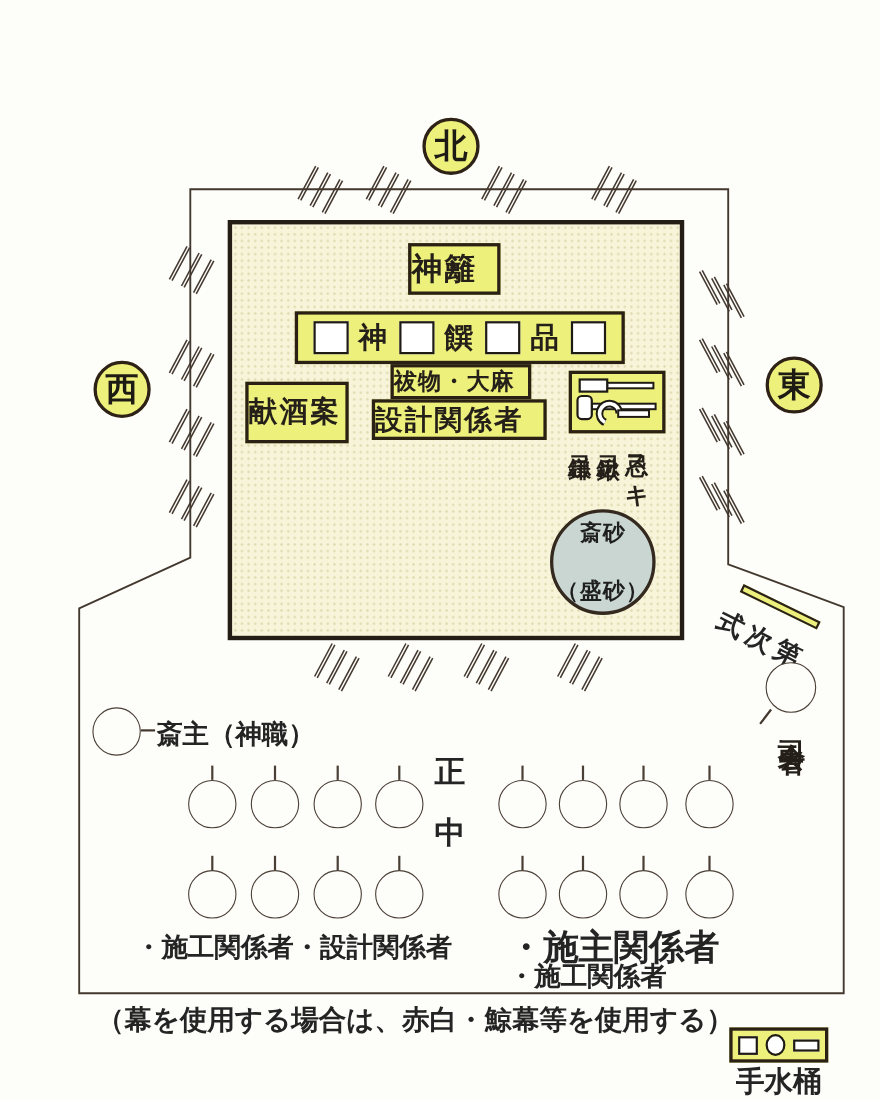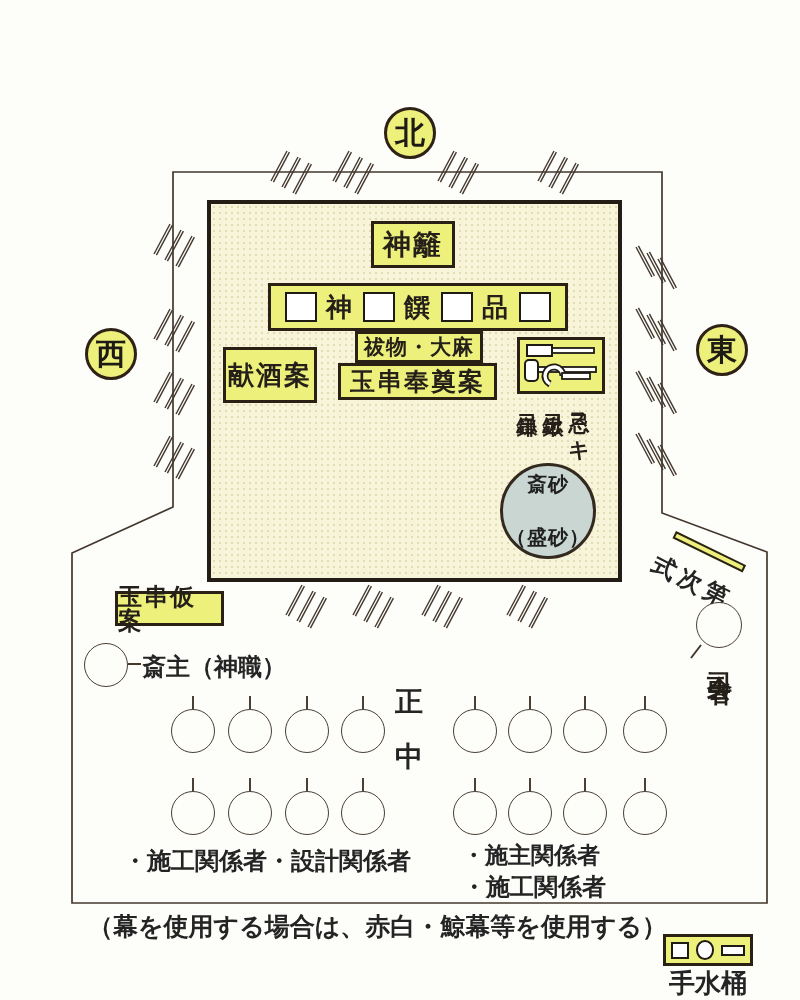--- a/index.html
+++ b/index.html
@@ -24,21 +24,21 @@
   #deco{left:0;top:0;width:800px;height:1000px;pointer-events:none;}
   #inner-rect{
     left:207px;top:200px;width:415px;height:382px;
     border:4px solid #241d15;
     background-color:#f7f4d9;
     background-image:radial-gradient(rgba(186,174,110,0.35) 1px, transparent 1.3px);
     background-size:6px 6px;
   }
   .ybox{
     border:3px solid #2a2014;color:#241f18;
-    display:flex;align-items:center;justify-content:center;
+    display:flex;align-items:center;justify-content:flex-start;
     font-weight:700;letter-spacing:2px;line-height:1;
   }
   #shinsen-bar{justify-content:space-between;padding:0 14px;}
   .slot{width:32px;height:30px;background:#ffffff;border:2.5px solid #1e1a14;}
   .shinsen-char{font-size:26px;font-weight:700;color:#241f18;}
   .vcol{writing-mode:vertical-rl;text-orientation:upright;font-size:21px;font-weight:600;
         letter-spacing:3px;color:#241f18;line-height:1;}
   #imi-labels{display:flex;gap:5px;align-items:flex-start;}
   #sand-circle{
     width:96px;height:96px;border-radius:50%;
@@ -198,21 +198,21 @@
 
   <div class="ybox abs" style="left: 223px; top: 347px; width: 94px; height: 56px; font-size: 26px; background-color: rgb(238, 240, 124);">
     <span>献酒案</span>
   </div>
 
   <div class="ybox abs" style="left: 355px; top: 331px; width: 128px; height: 32px; font-size: 21px; letter-spacing: 1px; background-color: rgb(238, 240, 124);">
     <span>祓物・大麻</span>
   </div>
 
   <div class="ybox abs" style="left: 338px; top: 363px; width: 159px; height: 37px; font-size: 25px; background-color: rgb(238, 240, 124);">
-    <span>玉串奉奠案</span>
+    <span>設計関係者</span>
   </div>
 
   <div class="ybox abs" style="left: 517px; top: 337px; width: 88px; height: 57px; padding: 2px; background-color: rgb(238, 240, 124);">
     <svg width="78" height="47" viewBox="0 0 78 47">
       <rect x="30" y="6" width="42" height="5" fill="#ffffff" stroke="#1e1a14" stroke-width="1.8"></rect>
       <rect x="5" y="3" width="25" height="11" fill="#ffffff" stroke="#1e1a14" stroke-width="2"></rect>
       <rect x="16" y="25" width="58" height="5" fill="#ffffff" stroke="#1e1a14" stroke-width="1.8"></rect>
       <rect x="3" y="18" width="13" height="21" rx="4" fill="#ffffff" stroke="#1e1a14" stroke-width="2"></rect>
       <path d="M28,42 a9,9 0 1 1 13,-8" fill="none" stroke="#1e1a14" stroke-width="7"></path>
       <path d="M28,42 a9,9 0 1 1 13,-8" fill="none" stroke="#ffffff" stroke-width="3.4"></path>
@@ -224,23 +224,20 @@
     <span class="vcol">忌鎌</span>
     <span class="vcol">忌鍬</span>
     <span class="vcol">忌スキ</span>
   </div>
 
   <div id="sand-circle" class="abs" style="left: 500px; top: 463px; background-color: rgb(201, 214, 210); gap: 28px;">
     <span>斎砂</span>
     <span>（盛砂）</span>
   </div>
 
-  <div class="ybox abs" style="left: 115px; top: 591px; width: 109px; height: 35px; font-size: 24px; background-color: rgb(238, 240, 124);">
-    <span>玉串仮案</span>
-  </div>
 
   <div class="seat abs" style="left:84px;top:643px;width:44px;height:44px;"></div>
   <div class="plain-label abs" style="left:142px;top:651px;font-size:24px;">斎主（神職）</div>
 
   <div id="seichu" class="abs" style="left:391px;top:683px;width:36px;">
     <span>正</span>
     <span>中</span>
   </div>
 
   <div id="seats" class="abs" style="left:0;top:0;">
@@ -272,21 +269,21 @@
       <div class="stem abs" style="left: 474px; top: 778px; width: 2px; height: 13px;"></div>
       <div class="seat abs" style="left: 508px; top: 791px; width: 44px; height: 44px;"></div>
       <div class="stem abs" style="left: 529px; top: 778px; width: 2px; height: 13px;"></div>
       <div class="seat abs" style="left: 563px; top: 791px; width: 44px; height: 44px;"></div>
       <div class="stem abs" style="left: 584px; top: 778px; width: 2px; height: 13px;"></div>
       <div class="seat abs" style="left: 623px; top: 791px; width: 44px; height: 44px;"></div>
       <div class="stem abs" style="left: 644px; top: 778px; width: 2px; height: 13px;"></div>
     </div>
 
   <div class="plain-label abs" style="left:123px;top:845px;font-size:24px;">・施工関係者・設計関係者</div>
-  <div class="plain-label abs" style="left:462px;top:840px;font-size:23px;">・施主関係者</div>
+  <div class="plain-label abs" style="left:462px;top:840px;font-size:32px;">・施主関係者</div>
   <div class="plain-label abs" style="left:462px;top:871px;font-size:24px;">・施工関係者</div>
 
   <div id="shikishidai-bar" class="abs" style="left: 676px; top: 531px; background-color: rgb(238, 240, 124);"></div>
   <div id="shikishidai-label" class="abs" style="left:661px;top:548px;">式次第</div>
 
   <div class="seat abs" style="left:696px;top:602px;width:46px;height:46px;"></div>
   <div class="vcol abs" style="left:707px;top:653px;font-size:25px;font-weight:600;">司会者</div>
 
   <div class="plain-label abs" style="left:88px;top:910px;font-size:25px;">（幕を使用する場合は、赤白・鯨幕等を使用する）</div>
 

